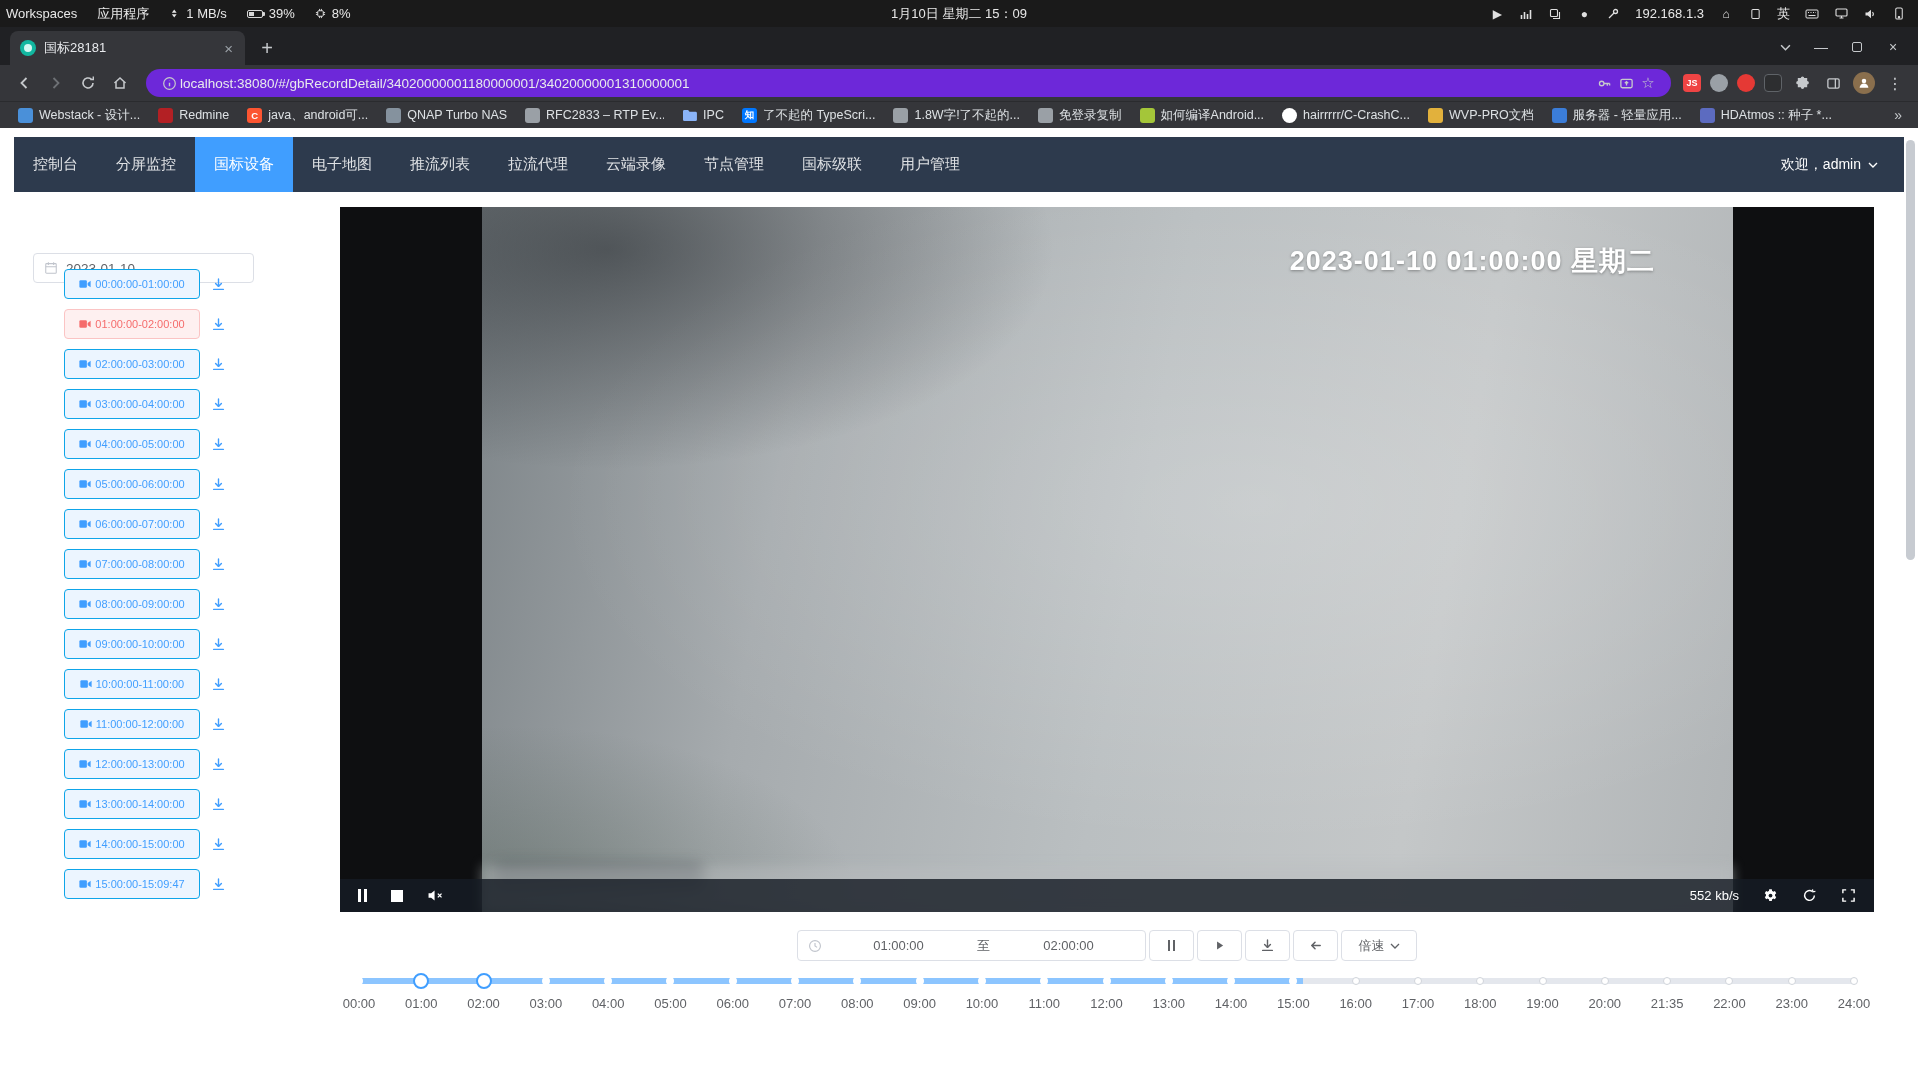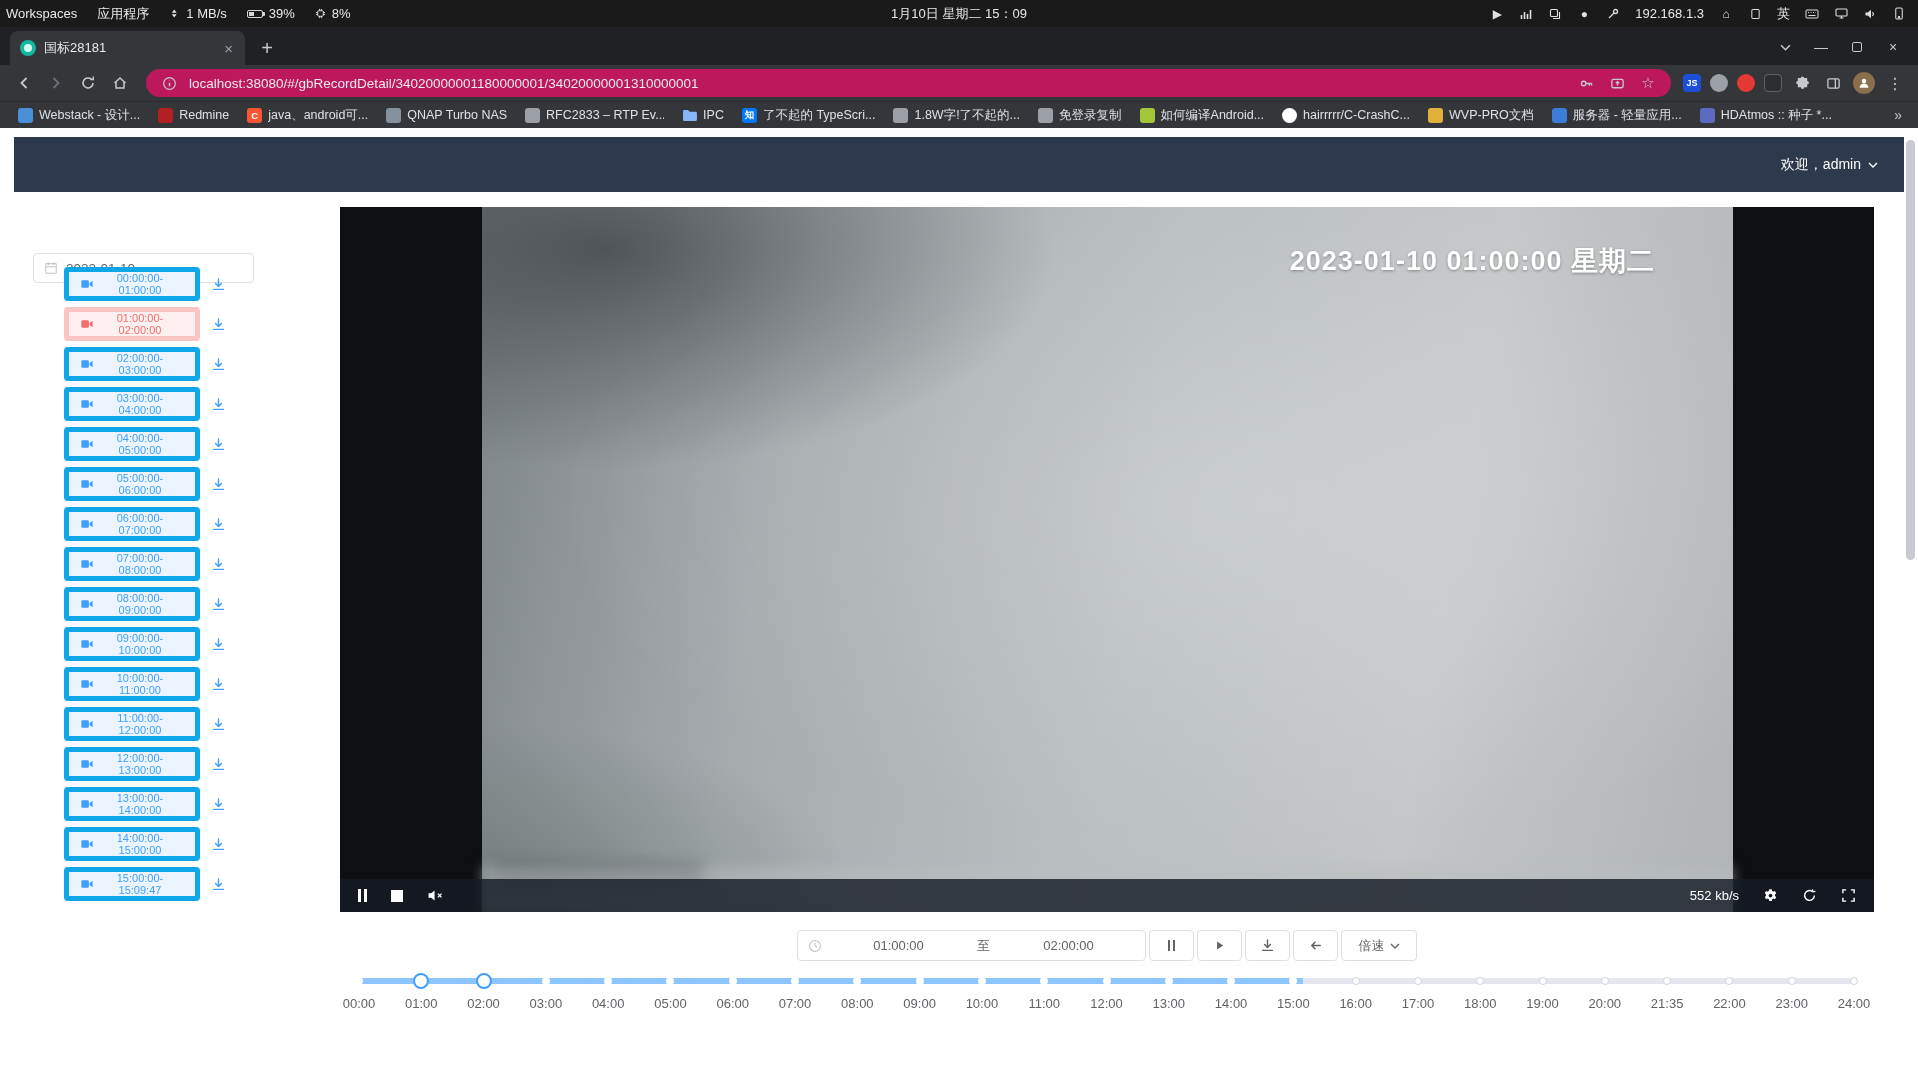--- a/index.html
+++ b/index.html
@@ -28,26 +28,26 @@
   .tab-close{color:#9aa0a6;font-size:15px;line-height:1;padding:2px;cursor:pointer;}
   .newtab{width:28px;height:28px;margin:0 0 3px 8px;display:flex;align-items:center;justify-content:center;color:#c6c9cc;font-size:20px;border-radius:50%;cursor:pointer;}
   .winctl{margin-left:auto;display:flex;align-items:center;gap:6px;padding:0 10px 4px 0;color:#c6c9cc;}
   .wbtn{width:30px;height:28px;display:flex;align-items:center;justify-content:center;font-size:14px;cursor:pointer;}
   .sq{width:10px;height:10px;border:1.5px solid currentColor;border-radius:2px;display:block;}
 
   
   .toolbar{display:flex;align-items:center;height:36px;background:#35363a;padding:0 10px;gap:4px;}
   .nav-ic{width:28px;height:28px;display:flex;align-items:center;justify-content:center;color:#c6c9cc;border-radius:50%;cursor:pointer;}
   .nav-ic.dim{color:#6e7175;}
-  .omnibox{flex:1;min-width:0;height:28px;background:#be185d;border-radius:14px;display:flex;align-items:center;gap:9px;padding:0 12px;margin:0 8px;color:#bdc1c6;}
+  .omnibox{flex:1;min-width:0;height:28px;background:#6d28d9;border-radius:14px;display:flex;align-items:center;padding:0 12px;margin:0 8px;color:#bdc1c6;}
   .url-text{flex:1;min-width:0;overflow:hidden;white-space:nowrap;color:#e8eaed;font-size:13.5px;}
   .om-ic{display:flex;align-items:center;justify-content:center;width:22px;height:22px;color:#c6c9cc;font-size:15px;cursor:pointer;flex:none;}
   .extbar{display:flex;align-items:center;gap:9px;padding-right:2px;}
   .ext{width:18px;height:18px;border-radius:4px;display:flex;align-items:center;justify-content:center;font-size:9px;font-weight:bold;cursor:pointer;flex:none;}
-  .ext.js{background:#1d4ed8;color:#fff;}
+  .ext.js{background:#ef4444;color:#fff;}
   .ext.e2{background:#9aa0a6;border-radius:50%;}
   .ext.e3{background:#e53935;border-radius:50%;}
   .ext.e4{background:#2d2e30;border:1px solid #5f6368;}
   .avatar{width:22px;height:22px;border-radius:50%;background:#8a6f4d;display:flex;align-items:center;justify-content:center;cursor:pointer;flex:none;}
   .kebab{font-size:16px;}
 
   
   .bmbar{display:flex;align-items:center;height:27px;background:#35363a;border-top:1px solid #2a2b2e;padding:0 10px;color:#dde1e4;font-size:12.5px;}
   .bm-list{display:flex;align-items:center;gap:2px;overflow:hidden;flex:1;}
   .bm{display:flex;align-items:center;gap:6px;padding:3px 8px;border-radius:6px;white-space:nowrap;cursor:pointer;}
@@ -68,21 +68,21 @@
   .ptitle{font-size:19px;font-weight:bold;color:#303133;}
   .main{position:relative;height:841px;}
 
   
   .datebox{position:absolute;left:33px;top:13px;width:221px;height:30px;border:1px solid #dcdfe6;border-radius:4px;background:#fff;display:flex;align-items:center;gap:8px;padding:0 10px;color:#606266;font-size:13.5px;cursor:pointer;margin-top:48px;}
   .cal{color:#c0c4cc;display:flex;}
 
   
   .recs{position:absolute;left:64px;top:77px;}
   .rec-row{display:flex;align-items:center;gap:11px;height:30px;margin-bottom:10px;}
-  .rec-btn{width:136px;height:30px;border:5px solid #0ea5e9;background:#ecf5ff;color:#409eff;border-radius:4px;font-size:11px;font-family:inherit;display:flex;align-items:center;justify-content:space-between;gap:4px;cursor:pointer;padding:12px;}
+  .rec-btn{width:136px;height:30px;border:1px solid #0ea5e9;background:#ecf5ff;color:#409eff;border-radius:4px;font-size:11px;font-family:inherit;display:flex;align-items:center;justify-content:center;gap:4px;cursor:pointer;padding:12px;}
   .rec-btn.rec-active{background:#fef0f0;border-color:#fbc4c4;color:#f56c6c;}
   .rec-cam{display:flex;}
   .rec-dl{color:#409eff;display:flex;cursor:pointer;}
 
   
   .player{position:absolute;left:340px;top:15px;width:1534px;height:705px;background:#0e0f11;overflow:hidden;}
   .video{position:absolute;left:142px;top:0;width:1251px;height:705px;
     background:
       radial-gradient(55% 48% at 10% 6%, rgba(30,34,38,.55), rgba(30,34,38,0) 65%),
       radial-gradient(40% 35% at 2% 98%, rgba(85,100,90,.45), rgba(85,100,90,0) 70%),
@@ -360,20 +360,32 @@
           <span class="bm-ico" style="background: rgb(92, 107, 192);"></span>
           <span class="bm-label">HDAtmos :: 种子 *...</span>
         </div>
       </div>
     <span class="bm-more">»</span>
   </div>
 
   <div class="page">
 
     <div class="appnav">
+      <div class="nav-items">
+          <div class="nav-item">控制台</div>
+          <div class="nav-item">分屏监控</div>
+          <div class="nav-item active">国标设备</div>
+          <div class="nav-item">电子地图</div>
+          <div class="nav-item">推流列表</div>
+          <div class="nav-item">拉流代理</div>
+          <div class="nav-item">云端录像</div>
+          <div class="nav-item">节点管理</div>
+          <div class="nav-item">国标级联</div>
+          <div class="nav-item">用户管理</div>
+        </div>
       <div class="welcome">
         <span>欢迎，admin</span>
         <svg width="10" height="6" viewBox="0 0 10 6" fill="none" stroke="currentColor" stroke-width="1.4">
             <path d="M1 1l4 4 4-4"></path>
           </svg>
       </div>
     </div>
 
 
     <div class="main">

